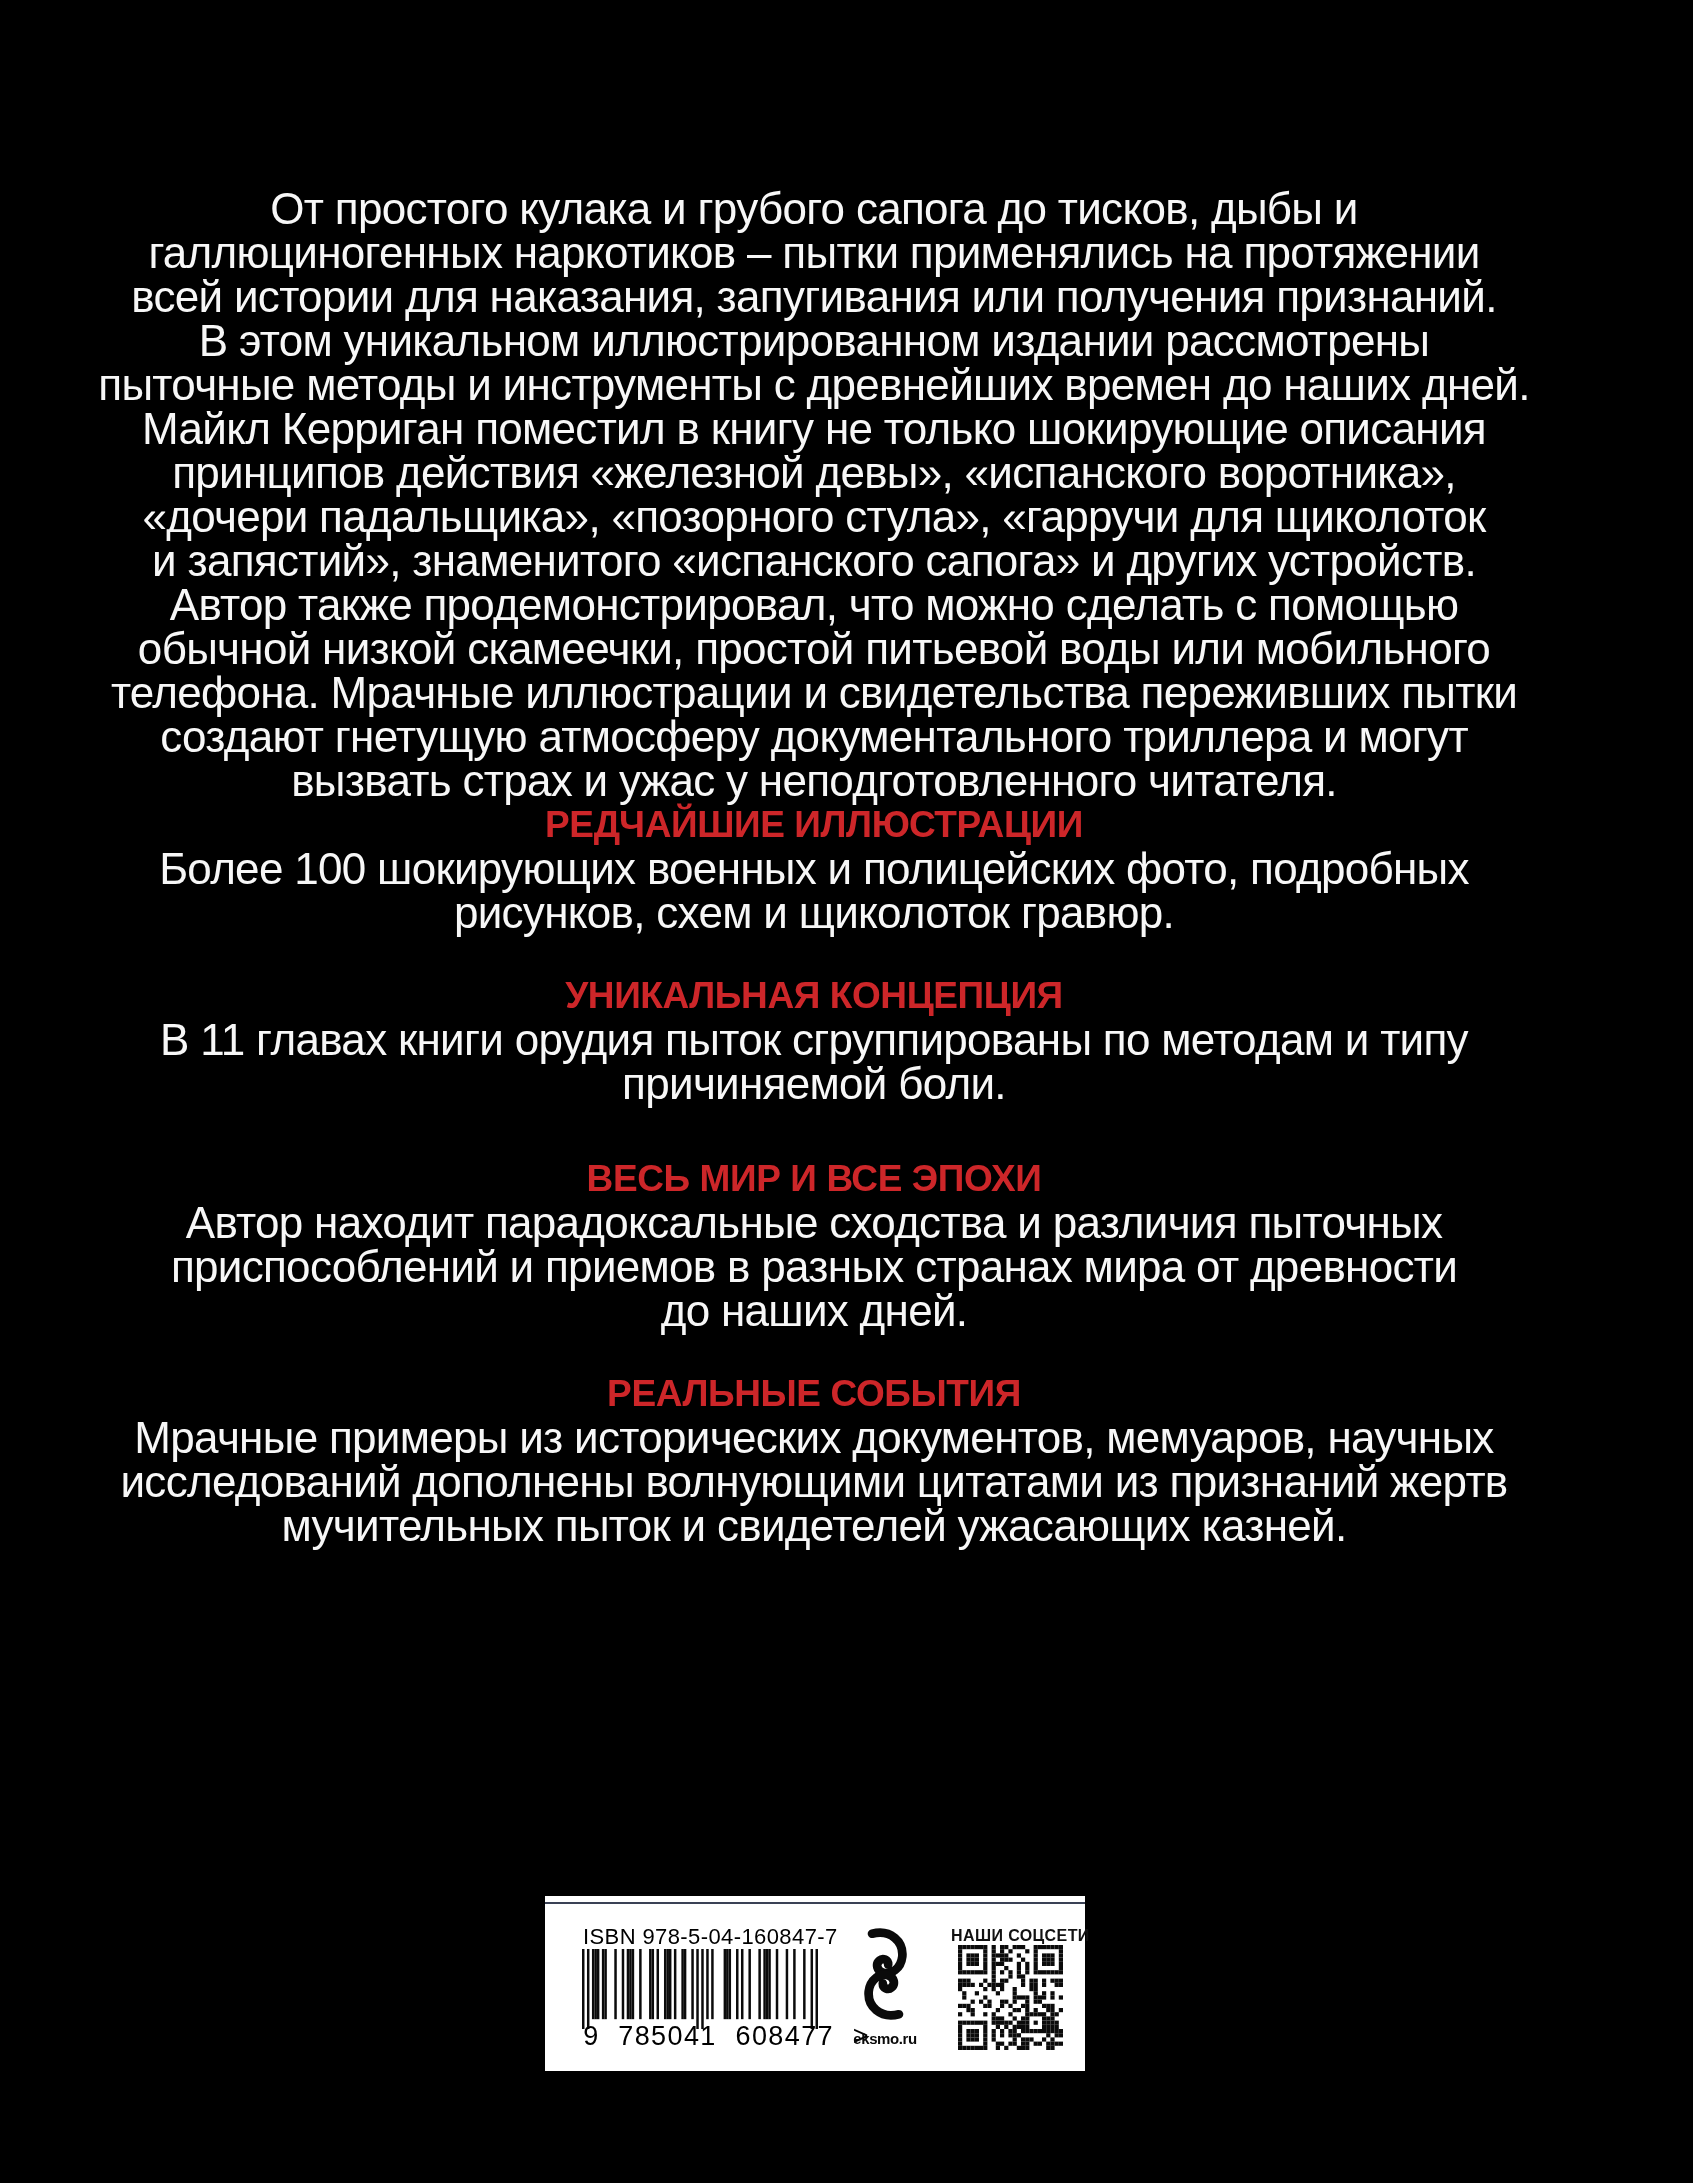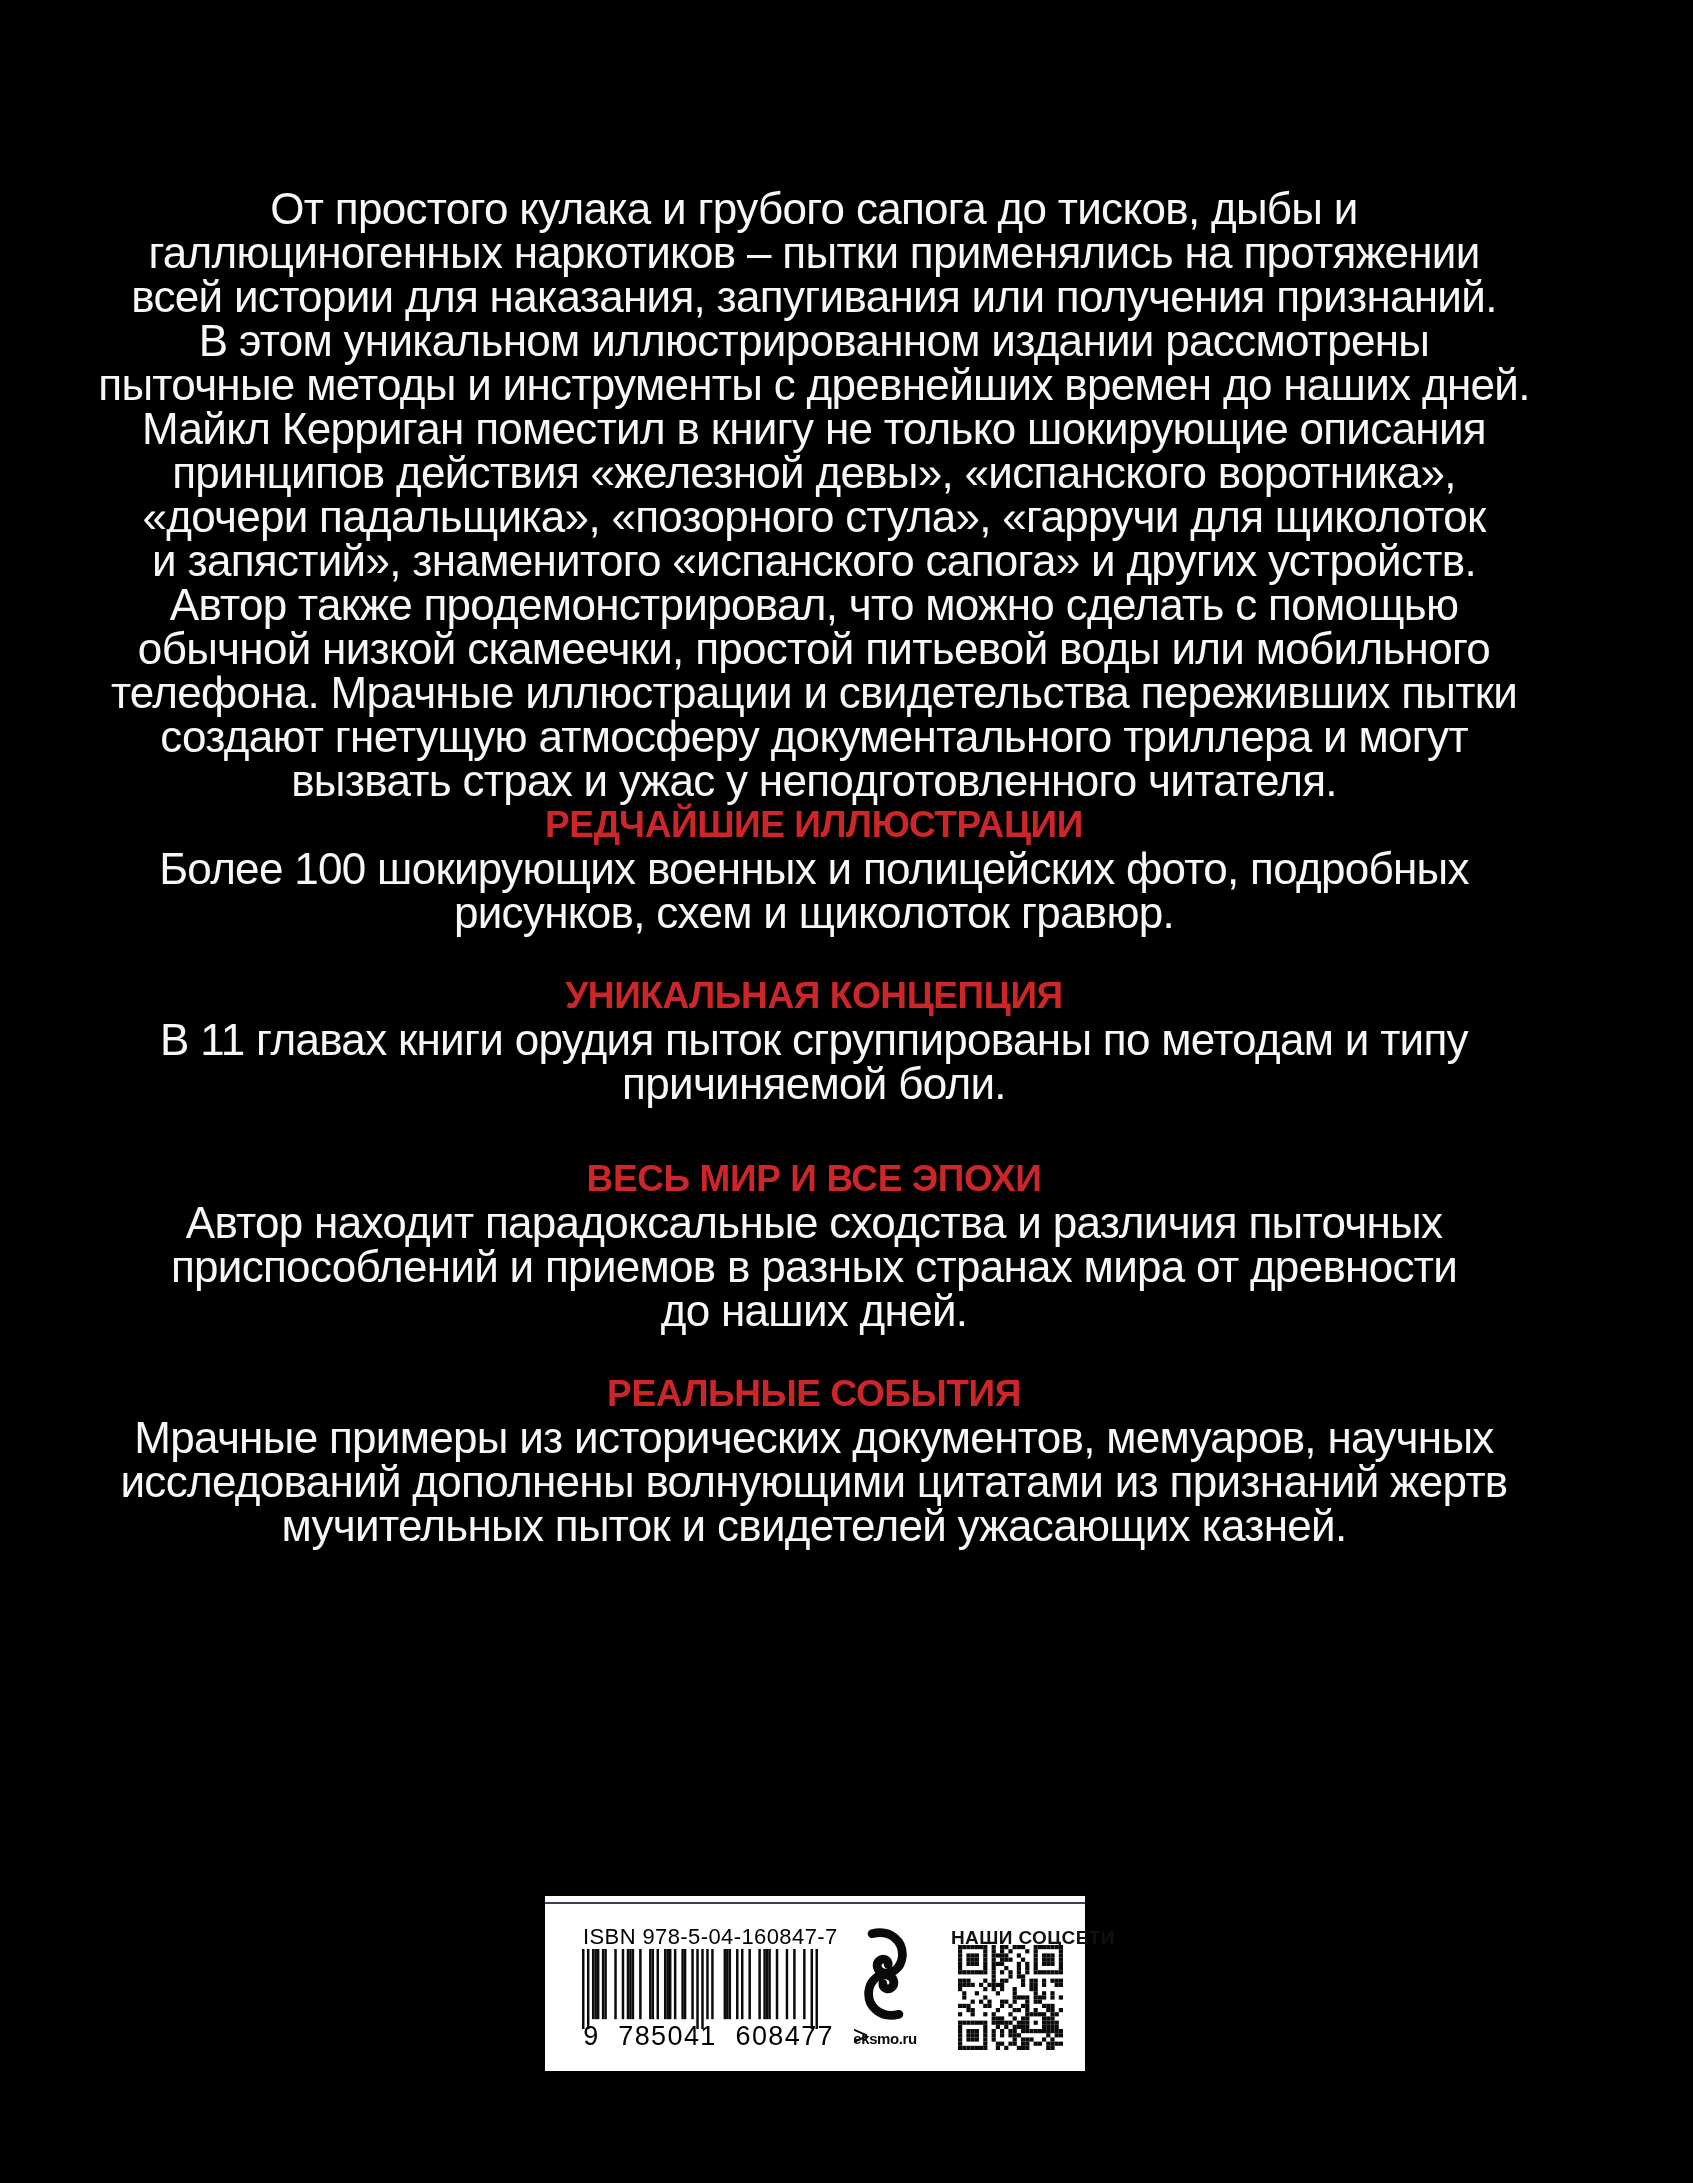--- a/index.html
+++ b/index.html
@@ -49,21 +49,21 @@
     font-size: 27px; color: #000; text-align: center;
     word-spacing: 9.8px; letter-spacing: 1.4px; white-space: nowrap; padding-left: 34px;
   }
   .eksmo-logo { position: absolute; left: 304px; top: 31px; width: 73px; height: 94px; }
   .eksmo-url {
     position: absolute; left: 284px; top: 134px; width: 112px; text-align: center;
     font-size: 15px; font-weight: 700; color: #0a0a0a; letter-spacing: -0.4px;
   }
   .social-label {
     position: absolute; left: 406px; top: 31px; width: 112px; text-align: center;
-    font-size: 19px; font-weight: 700; color: #111; letter-spacing: 0.4px; white-space: nowrap;
+    font-size: 16px; font-weight: 700; color: #111; letter-spacing: 0.4px; white-space: nowrap;
   }
   .qr { position: absolute; left: 413px; top: 49px; width: 105px; height: 105px; }
   .qr rect { fill: #0b0b0b; }
 </style>
 </head>
 <body>
 
 <div class="page">
 
   <main class="content">

